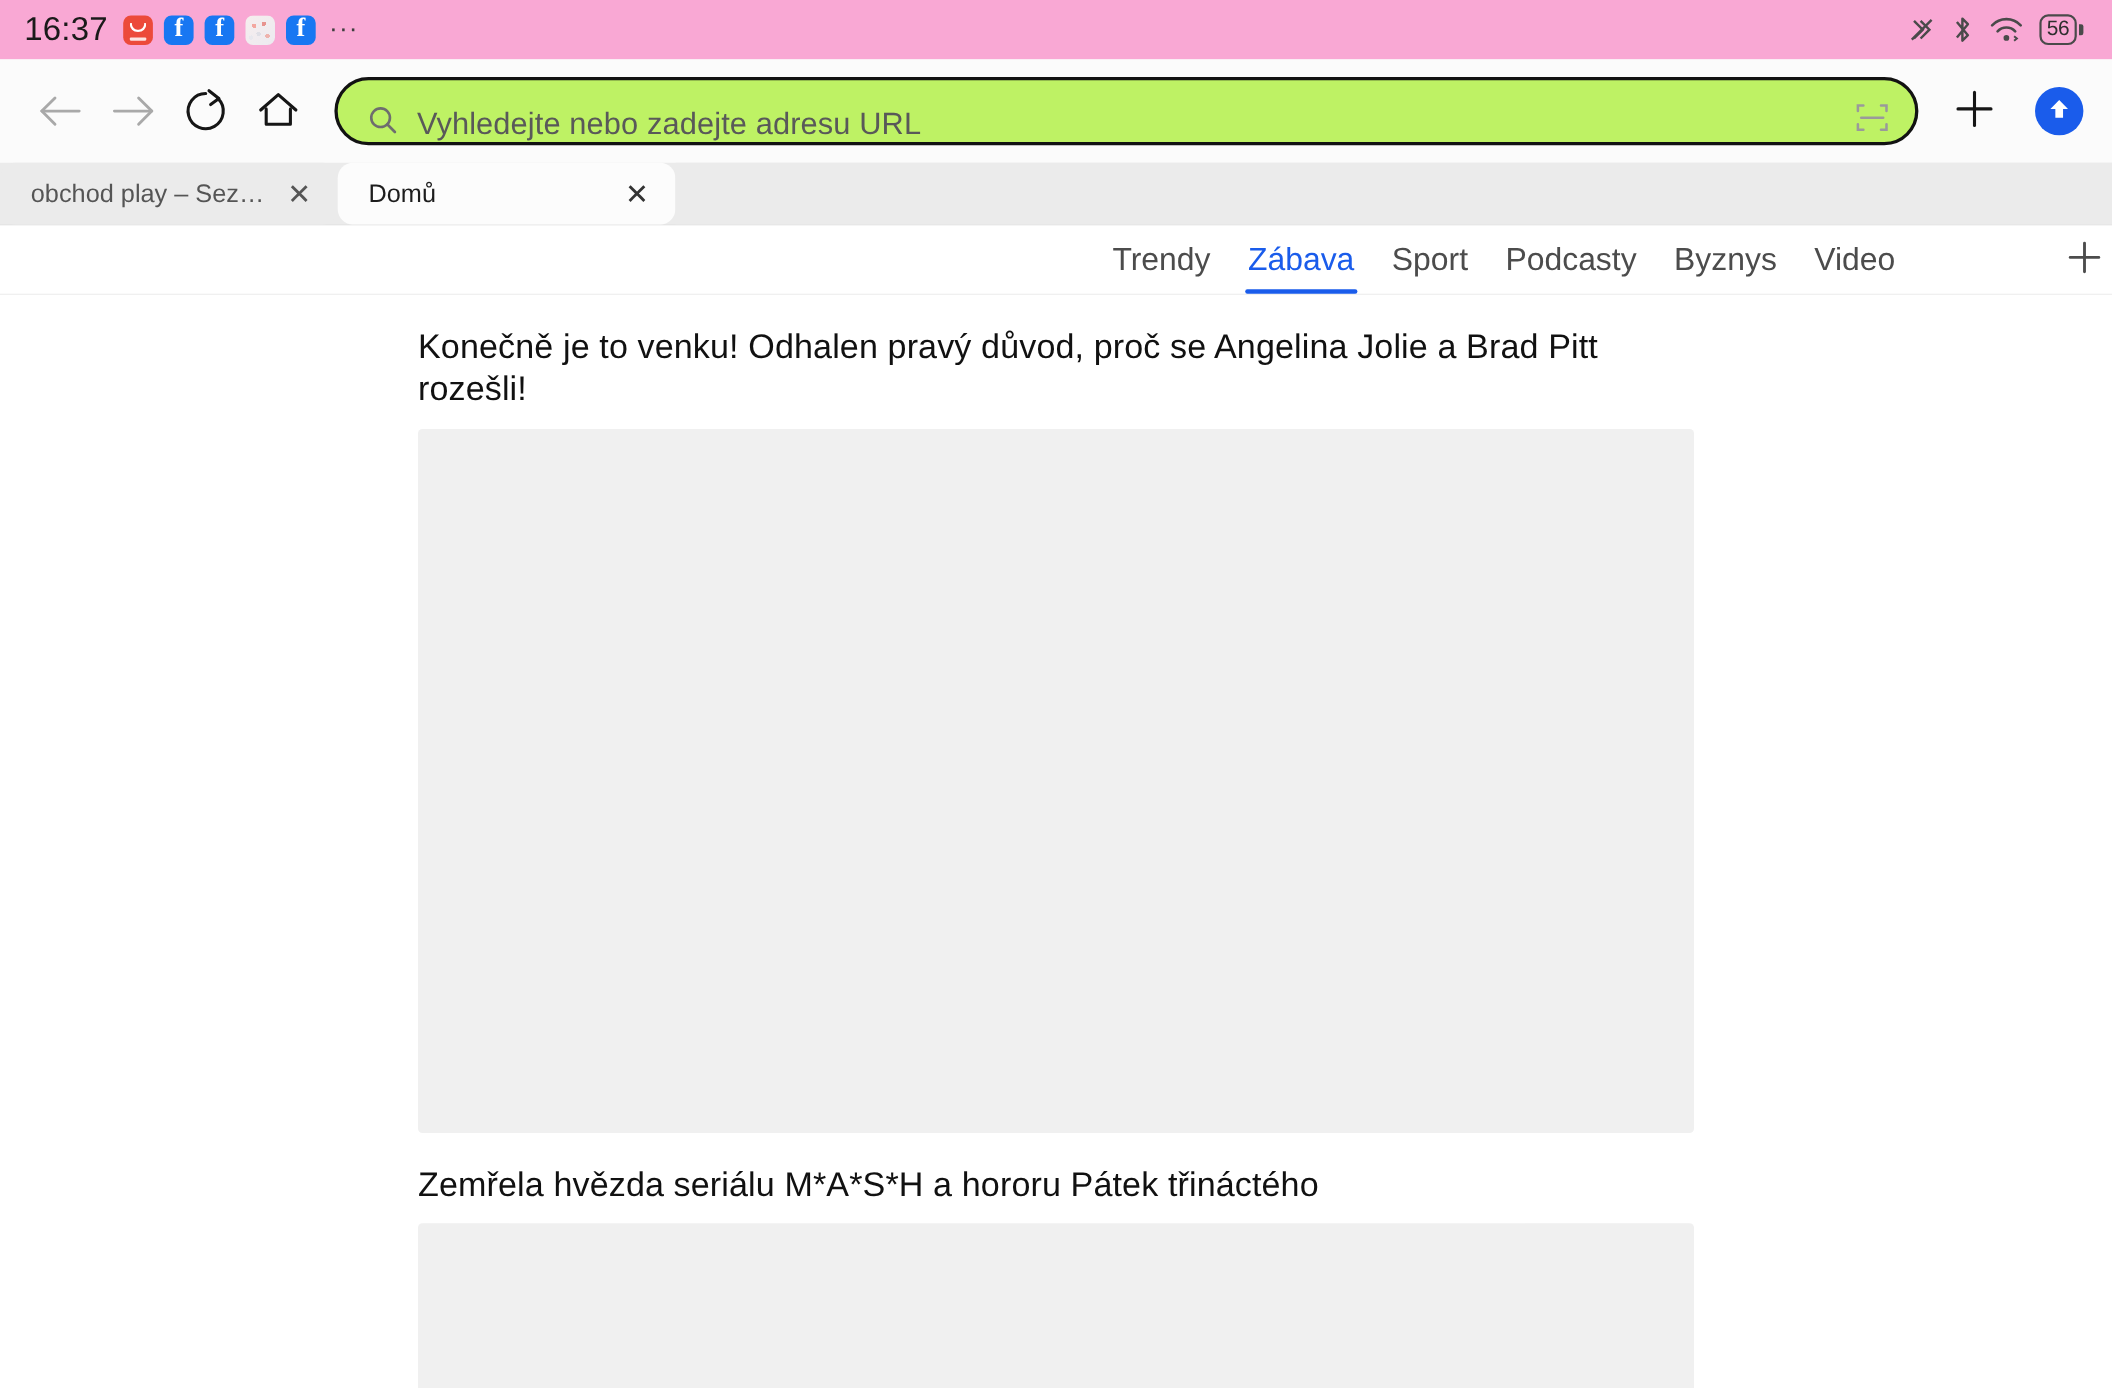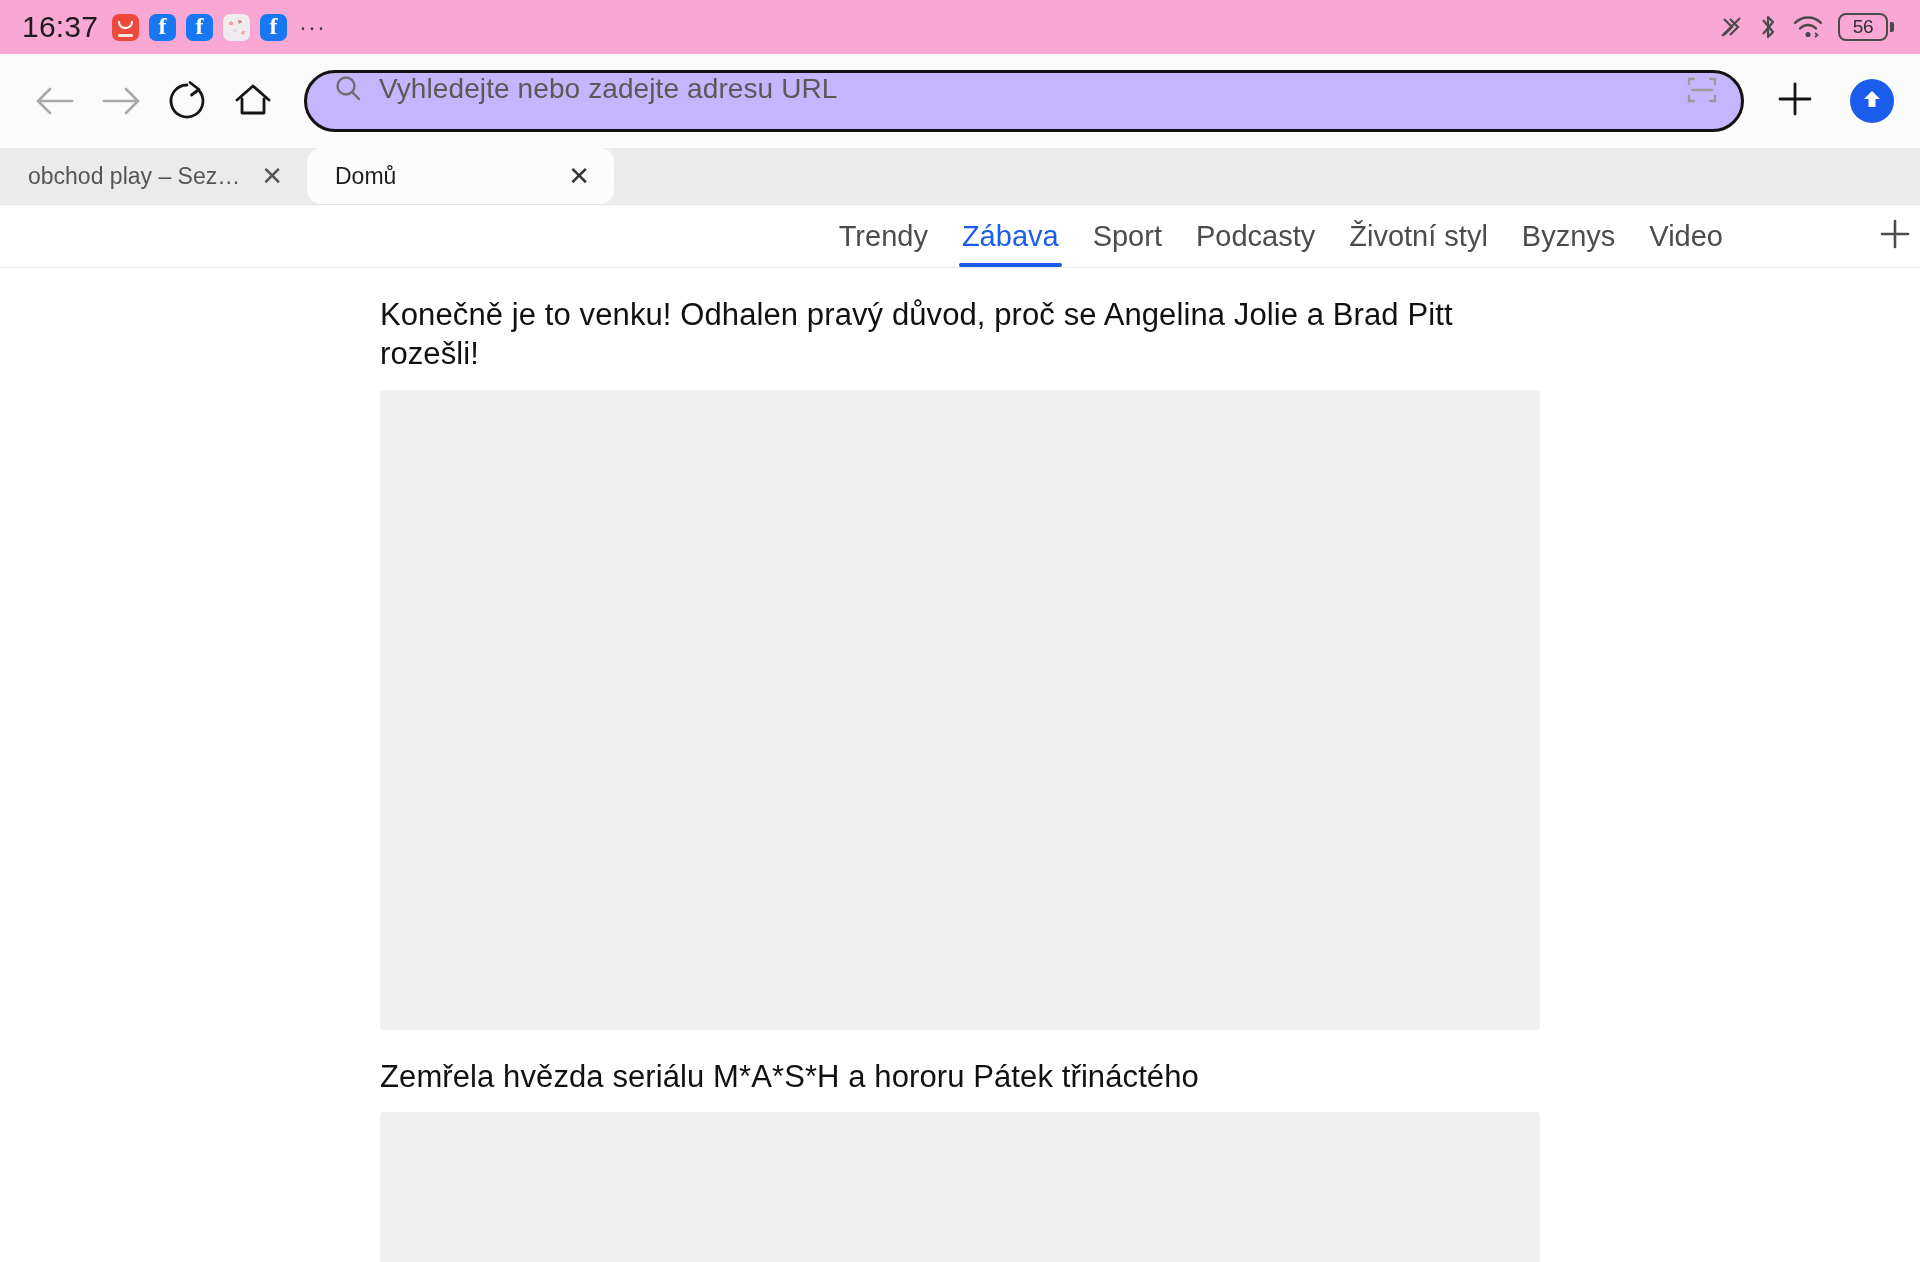--- a/index.html
+++ b/index.html
@@ -105,21 +105,21 @@
     display: flex;
     align-items: center;
     gap: 14px;
   }
   .status-right svg { display: block; }
   .battery {
     display: flex;
     align-items: center;
   }
   .battery-body {
-    width: 50px;
+    width: 34px;
     height: 28px;
     border: 2.5px solid #4a4a4a;
     border-radius: 8px;
     display: flex;
     align-items: center;
     justify-content: center;
     box-sizing: border-box;
   }
   .battery-text {
     font-size: 19px;
@@ -154,23 +154,23 @@
     flex: none;
   }
   .nav-btn svg { display: block; }
 
   .url-bar {
     flex: 1;
     height: 62px;
     margin: 0 14px 0 18px;
     border: 3px solid #121212;
     border-radius: 32px;
-    background: #c4b5fd;
-    display: flex;
-    align-items: flex-start;
+    background: #bef264;
+    display: flex;
+    align-items: flex-end;
     padding: 0 22px 0 26px;
     box-sizing: border-box;
   }
   .url-search-icon {
     flex: none;
     margin-right: 16px;
   }
   .url-placeholder {
     flex: 1;
     font-size: 28px;
@@ -471,21 +471,20 @@
   <div class="tab-strip-filler"></div>
 </div>
 
 <div class="content">
 
   <div class="category-bar">
     <span class="cat-item">Trendy</span>
     <span class="cat-item active">Zábava</span>
     <span class="cat-item">Sport</span>
     <span class="cat-item">Podcasty</span>
-    <span class="cat-item">Životní styl</span>
     <span class="cat-item">Byznys</span>
     <span class="cat-item">Video</span>
     <span class="cat-plus">
       <span>
         <svg width="34" height="34" viewBox="0 0 34 34">
           <line x1="17" y1="4" x2="17" y2="30" stroke="#4c4c4c" stroke-width="2.6" stroke-linecap="round"></line>
           <line x1="4" y1="17" x2="30" y2="17" stroke="#4c4c4c" stroke-width="2.6" stroke-linecap="round"></line>
         </svg>
       </span>
     </span>

